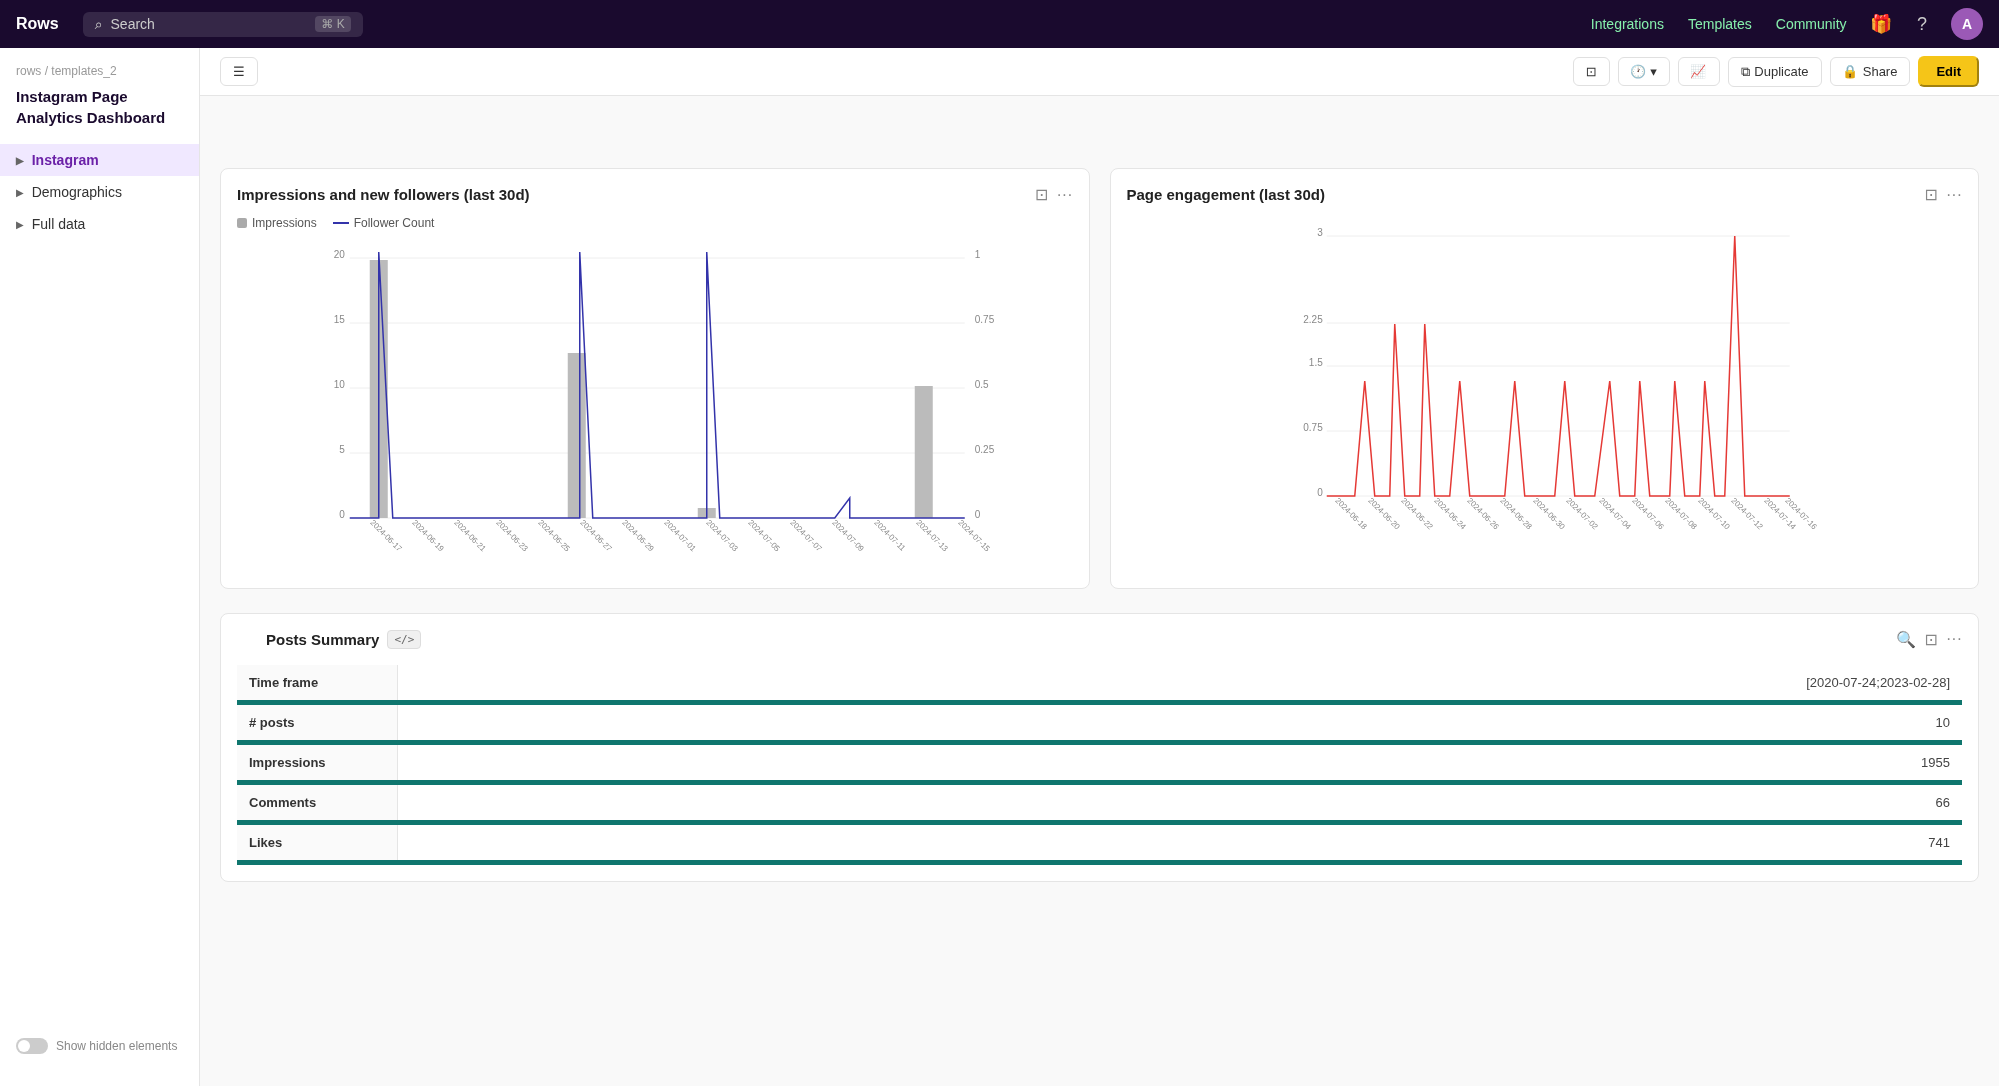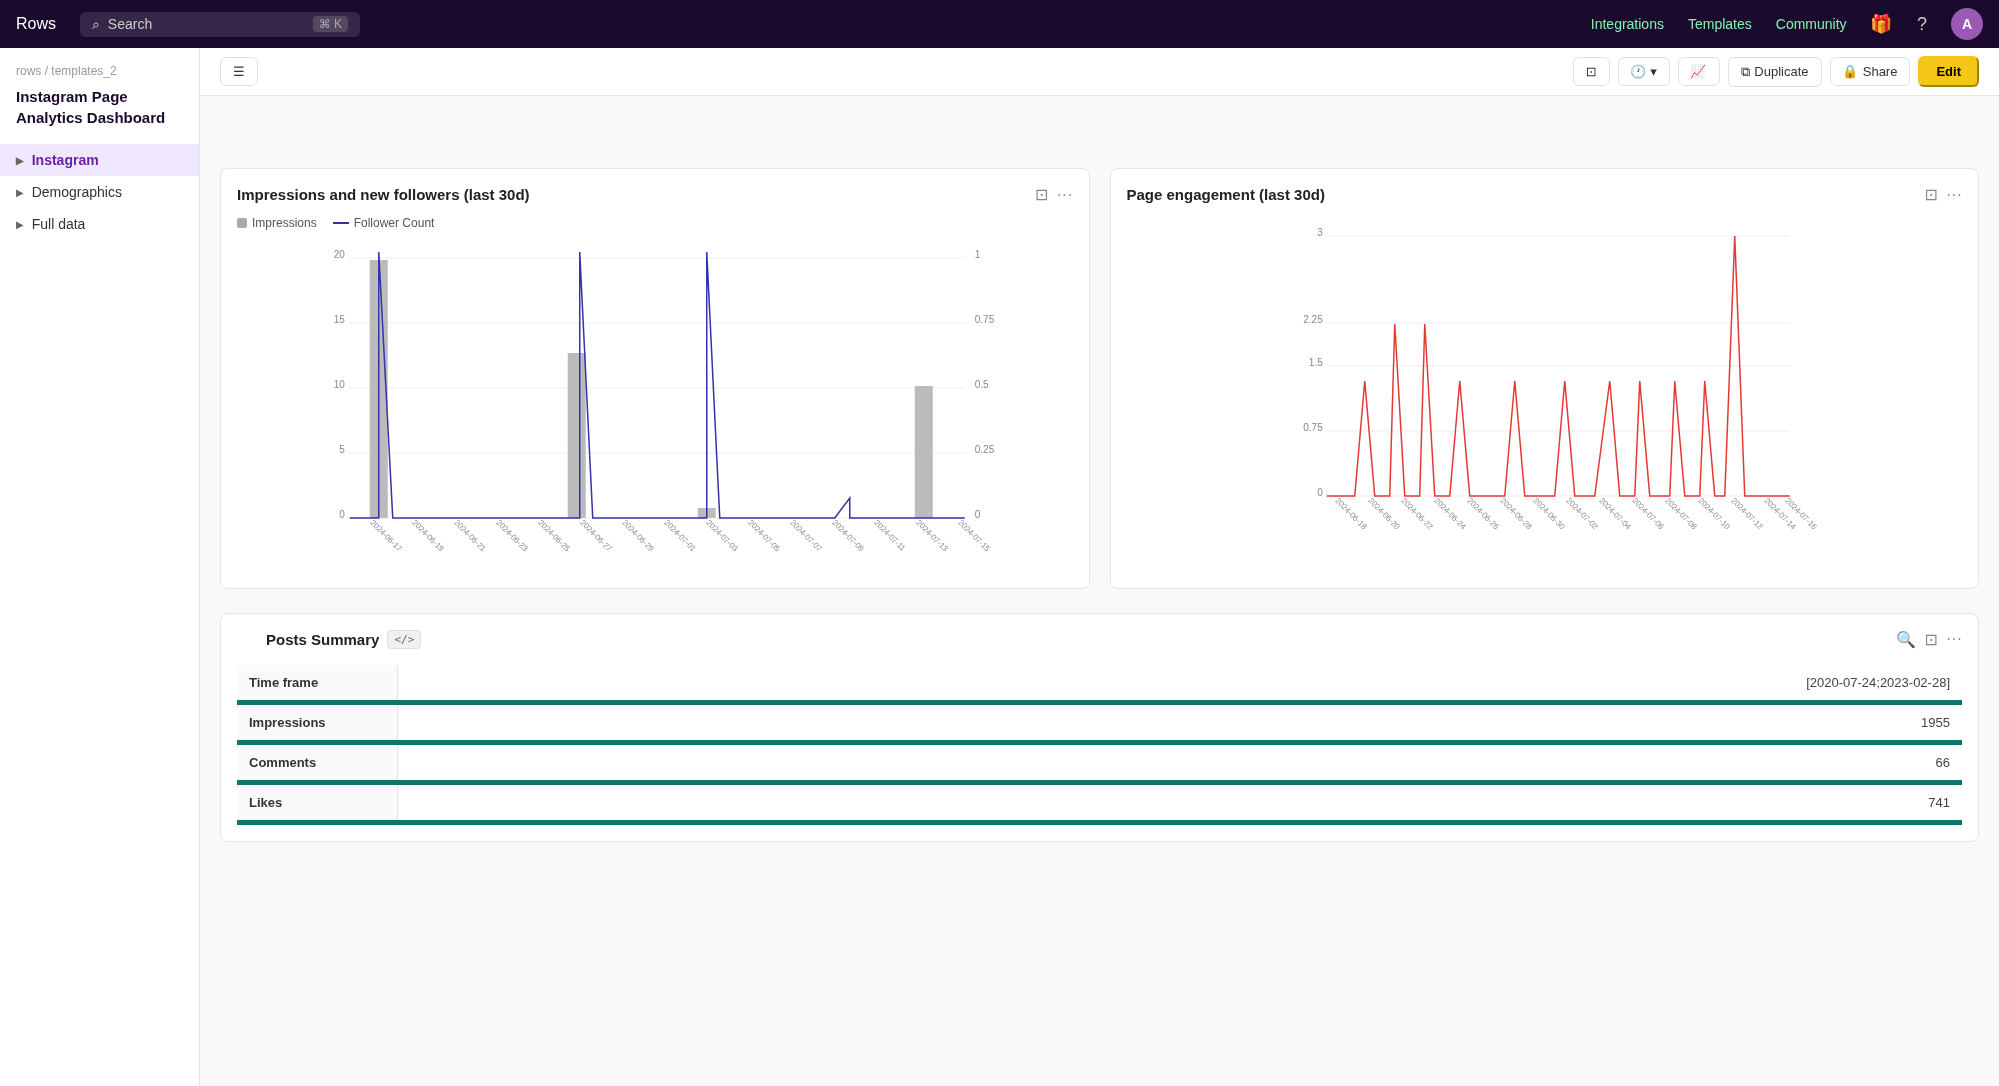--- a/index.html
+++ b/index.html
@@ -12,21 +12,21 @@
       height: 48px;
       display: flex;
       align-items: center;
       padding: 0 16px;
       gap: 16px;
       position: fixed;
       top: 0; left: 0; right: 0;
       z-index: 100;
     }
     .topnav-brand {
-      font-weight: 400;
+      font-weight: 700;
       font-size: 16px;
       color: #fff;
       margin-right: 8px;
     }
     .topnav-search {
       display: flex;
       align-items: center;
       background: rgba(255,255,255,0.12);
       border-radius: 6px;
       padding: 4px 12px;
@@ -343,20 +343,24 @@
       <span class="chevron">▶</span>
       <span>Instagram</span>
     </div>
     <div class="sidebar-item">
       <span class="chevron">▶</span>
       <span>Demographics</span>
     </div>
     <div class="sidebar-item">
       <span class="chevron">▶</span>
       <span>Full data</span>
+    </div>
+    <div class="sidebar-footer">
+      <div class="toggle-switch"></div>
+      <span>Show hidden elements</span>
     </div>
   </aside>
 
   <main class="main">
 
     <div class="toolbar">
       <div class="toolbar-left">
         <button class="toolbar-btn">☰</button>
       </div>
       <div class="toolbar-right">
@@ -569,20 +573,24 @@
             <span>···</span>
           </div>
         </div>
         <table class="summary-table">
           <tbody>
             <tr>
               <td>Time frame</td>
               <td>[2020-07-24;2023-02-28]</td>
             </tr>
             <tr>
+              <td># posts</td>
+              <td>10</td>
+            </tr>
+            <tr>
               <td>Impressions</td>
               <td>1955</td>
             </tr>
             <tr>
               <td>Comments</td>
               <td>66</td>
             </tr>
             <tr>
               <td>Likes</td>
               <td>741</td>

